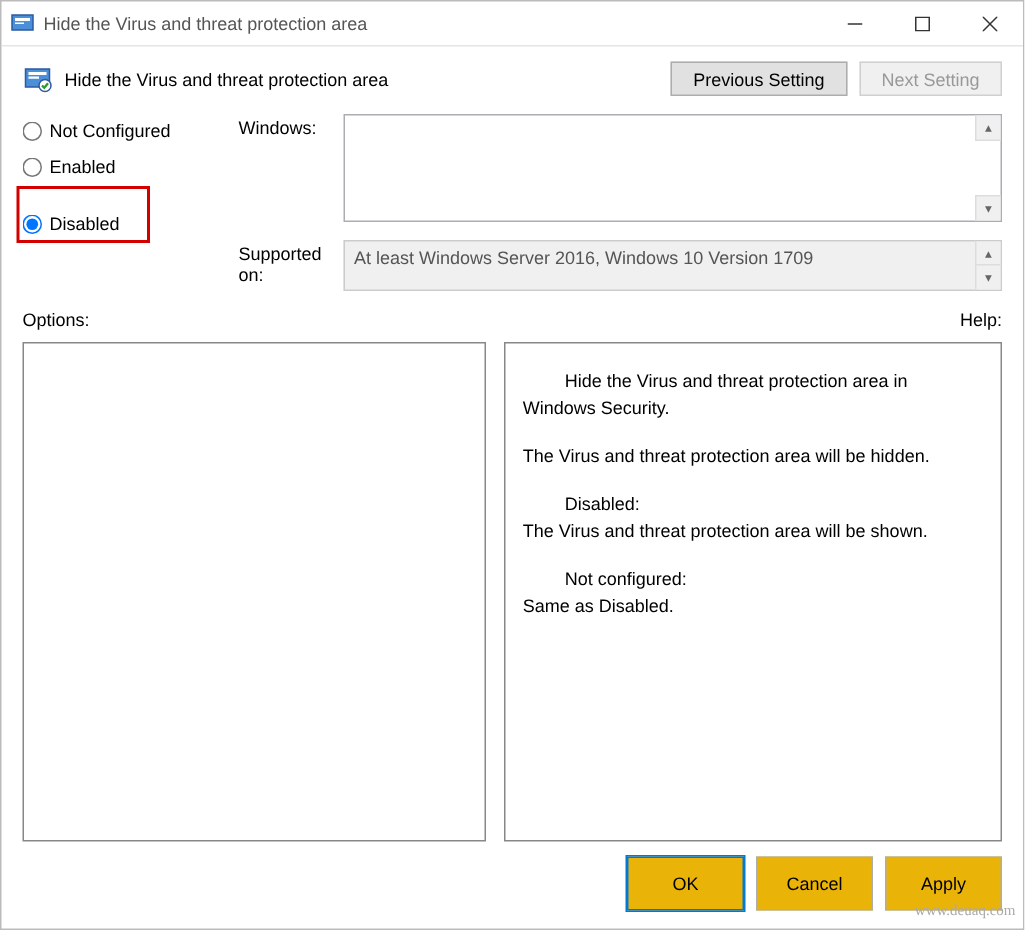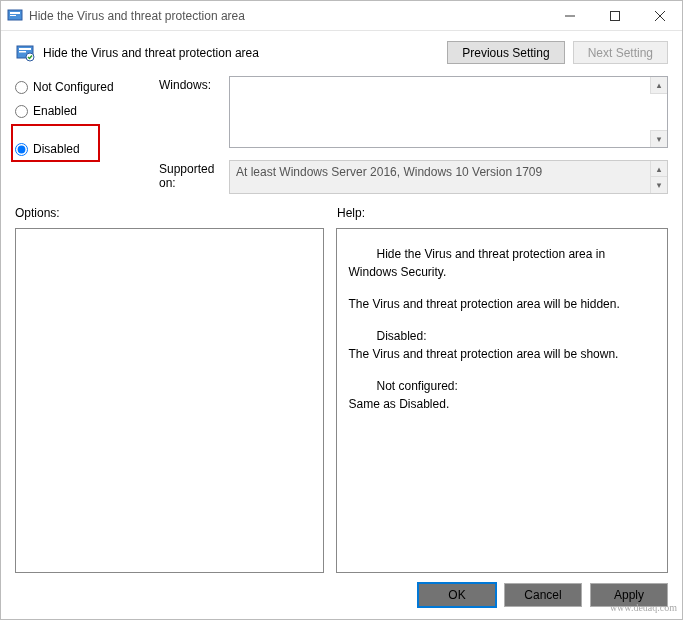--- a/index.html
+++ b/index.html
@@ -136,21 +136,21 @@
     padding: 4px 20px 4px 6px;
     color: #555;
     font-size: 12px;
   }
   
   .labels-row {
     display: flex;
     padding: 12px 14px 4px 14px;
   }
   .labels-row .left { width: 322px; }
-  .labels-row .right { flex: 1; }
+  .labels-row .right { flex: 1; text-align: right; }
   
   .panes-row {
     display: flex;
     padding: 4px 14px 0 14px;
     gap: 12px;
     flex: 1;
     min-height: 0;
     justify-content: center;
   }
   .pane {
@@ -168,23 +168,23 @@
   .indent { text-indent: 28px; }
   
   .footer {
     display: flex;
     justify-content: flex-end;
     padding: 10px 14px 12px 14px;
     gap: 8px;
   }
   .footer button {
     width: 78px;
-    height: 24px;
+    height: 36px;
     border: 1px solid #adadad;
-    background: #737373;
+    background: #eab308;
     font-size: 12px;
     font-family: inherit;
     cursor: pointer;
   }
   .footer .ok-btn {
     border: 1px solid #0078d7;
     outline: 1px solid #0078d7;
   }
   .watermark {
     position: absolute;

